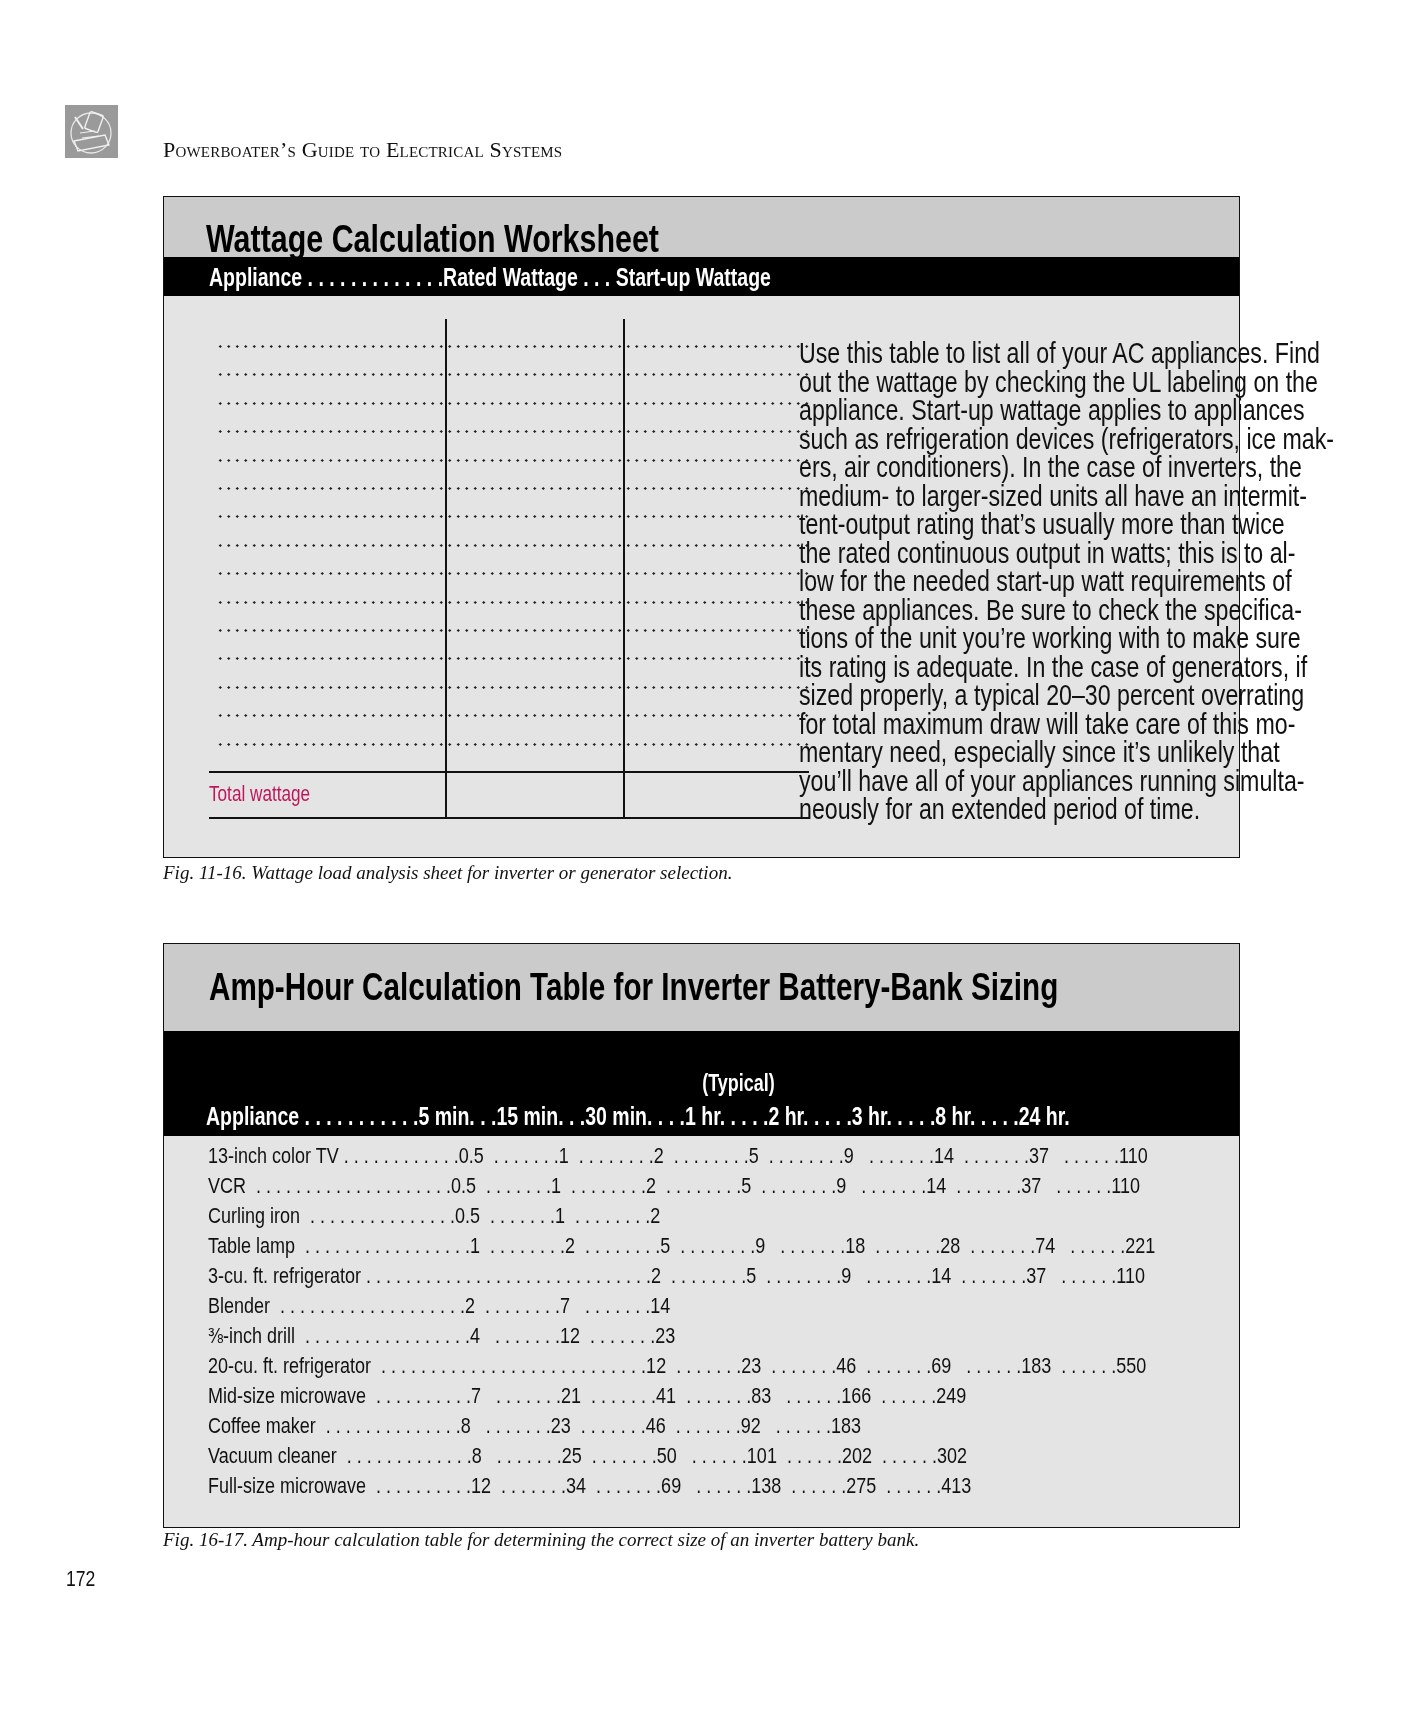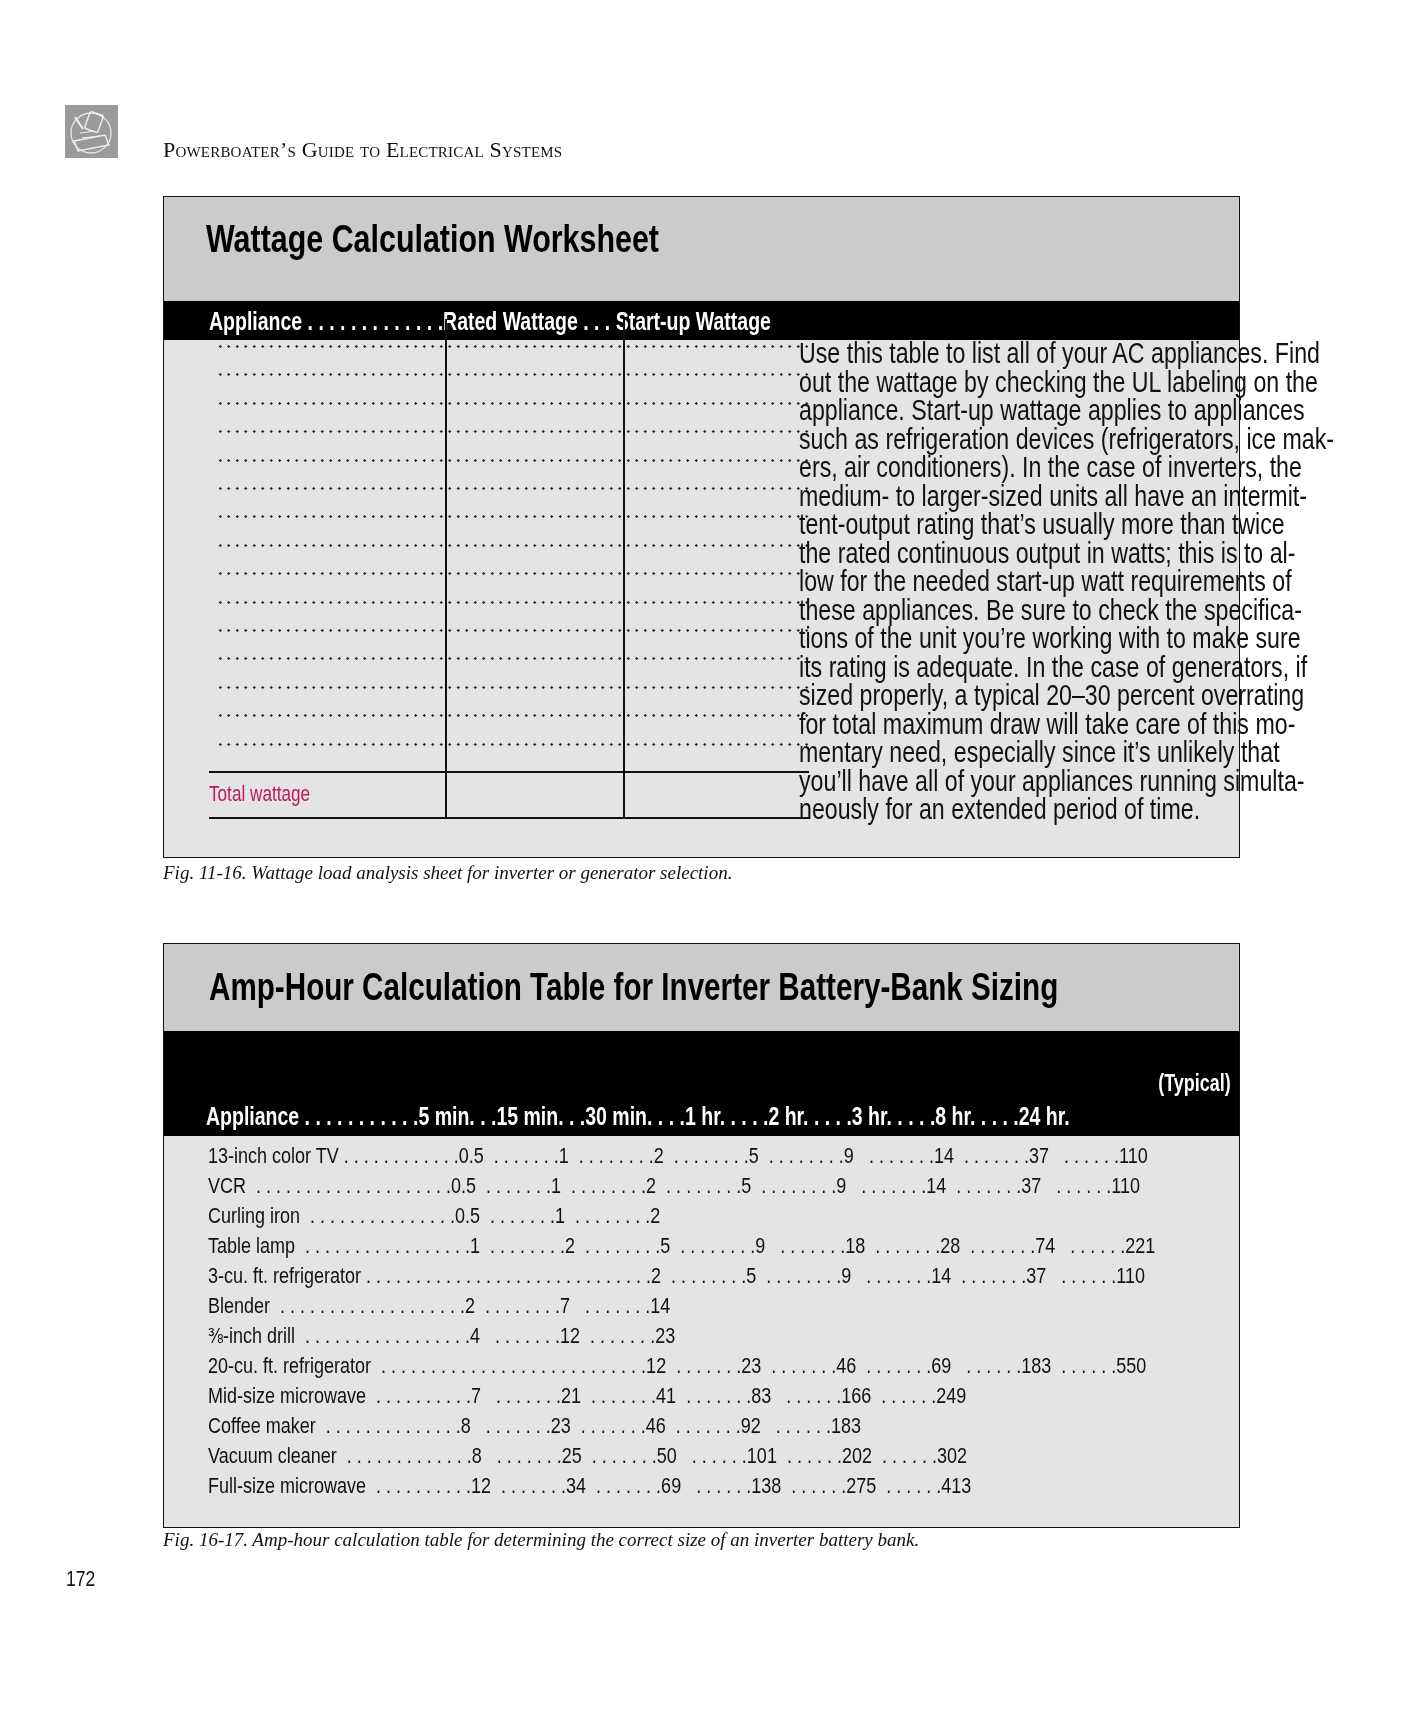--- a/index.html
+++ b/index.html
@@ -8,21 +8,21 @@
   .logo svg { width: 53px; height: 53px; }
   .running-head { position: absolute; left: 163px; top: 137px; font-family: "Liberation Serif", "DejaVu Serif", serif; font-size: 22px; letter-spacing: 0.2px; font-variant: small-caps; color: #111; }
   .box { position: absolute; left: 163px; width: 1077px; border: 1.5px solid #111; background: #e4e4e4; box-sizing: border-box; }
   .box-title { background: #cbcbcb; font-family: "Liberation Sans", "DejaVu Sans", sans-serif; font-weight: bold; color: #000; transform-origin: left center; }
   .band { background: #000; color: #fff; font-family: "Liberation Sans", "DejaVu Sans", sans-serif; font-weight: bold; }
   .condensed { display: inline-block; transform: scaleX(0.78); transform-origin: left center; white-space: nowrap; }
   .condensed-c { display: inline-block; transform: scaleX(0.78); transform-origin: center center; white-space: nowrap; }
 
   
   #box1 { top: 196px; height: 662px; }
-  #box1 .box-title { height: 104px; position: relative; padding-left: 24px; }
+  #box1 .box-title { height: 60px; position: relative; padding-left: 24px; }
   #box1 .box-title .t { position: absolute; left: 42px; top: 20px; font-size: 39px; }
   #box1 .band { height: 39px; position: relative; }
   #box1 .band .h { position: absolute; left: 45px; top: 6px; font-size: 25px; }
   .ws-area { position: absolute; left: 0; top: 122px; width: 640px; height: 520px; }
   .vline { position: absolute; width: 1.5px; background: #111; }
   .dotrow { position: absolute; left: 52px; width: 594px; height: 3px;
     background-image: radial-gradient(circle, #222 1.1px, transparent 1.4px);
     background-size: 8.5px 3px; background-repeat: repeat-x; }
   .hline { position: absolute; height: 1.5px; background: #111; }
   .total-label { position: absolute; left: 45px; top: 462px; font-family: "Liberation Sans", "DejaVu Sans", sans-serif; font-size: 22px; color: #be185d; }
@@ -32,21 +32,21 @@
   .caption { position: absolute; left: 163px; font-family: "Liberation Serif", "DejaVu Serif", serif; font-style: italic; font-size: 19px; color: #111; }
   #cap1 { top: 862px; }
   #cap2 { top: 1529px; }
 
   
   #box2 { top: 943px; height: 585px; }
   #box2 .box-title { height: 87px; position: relative; }
   #box2 .box-title .t { position: absolute; left: 45px; top: 22px; font-size: 38px; }
   #box2 .band { height: 105px; position: relative; }
   .band-sub1 { position: absolute; left: 0; width: 1077px; top: 10px; text-align: center; font-size: 24px; padding-left: 130px; box-sizing: border-box; }
-  .band-sub2 { position: absolute; left: 0; width: 1077px; top: 39px; text-align: right; font-size: 23px; padding-left: 72px; box-sizing: border-box; }
+  .band-sub2 { position: absolute; left: 0; width: 1077px; top: 39px; text-align: center; font-size: 23px; padding-left: 72px; box-sizing: border-box; }
   .band-cols { position: absolute; left: 42px; top: 71px; font-size: 25px; }
 
   .amp-rows { position: absolute; left: 45px; top: 207px; font-family: "Liberation Sans", "DejaVu Sans", sans-serif; font-size: 22.5px; color: #111; }
   .amp-row { height: 30px; line-height: 30px; white-space: nowrap; }
   .amp-row span { display: inline-block; transform: scaleX(0.80); transform-origin: left center; white-space: pre; }
 
   .page-num { position: absolute; left: 66px; top: 1566px; font-family: "Liberation Sans", "DejaVu Sans", sans-serif; font-weight: normal; font-size: 22px; }
   .page-num span { display: inline-block; transform: scaleX(0.8); transform-origin: left center; }
 </style>
 </head>

